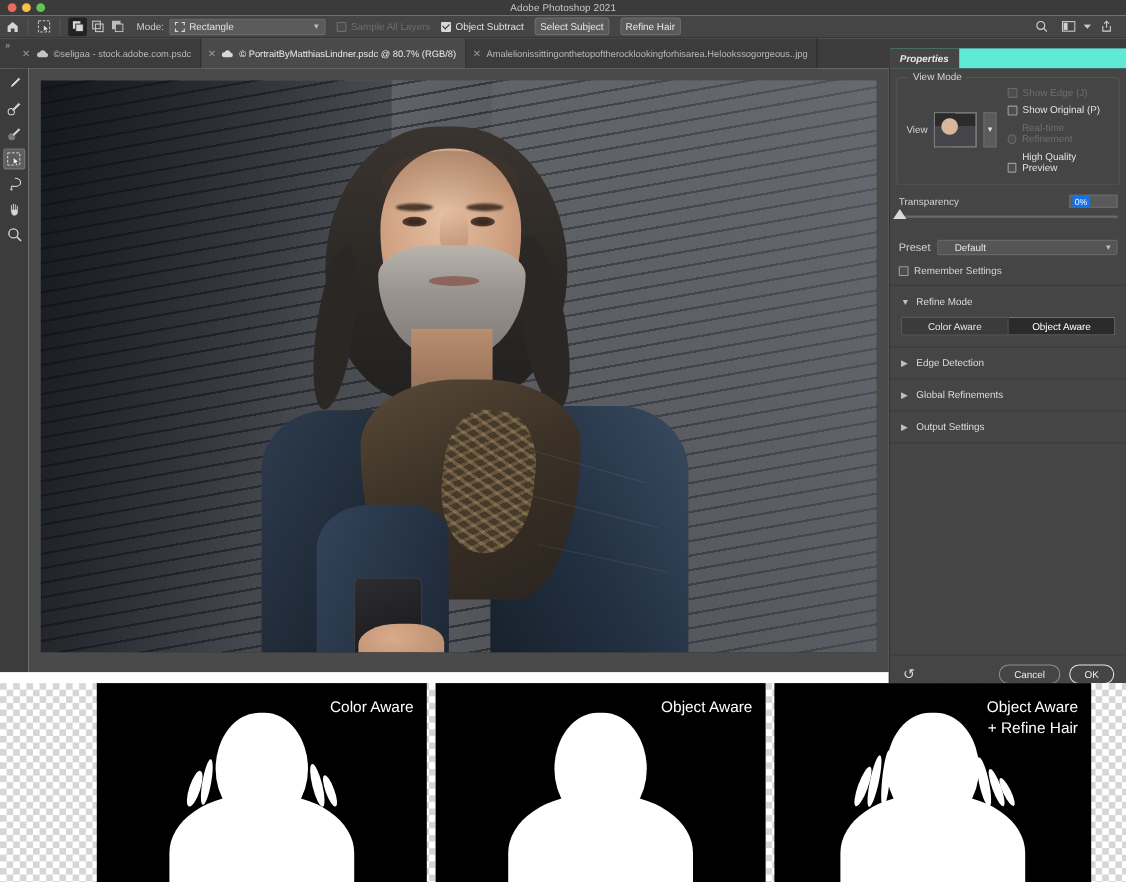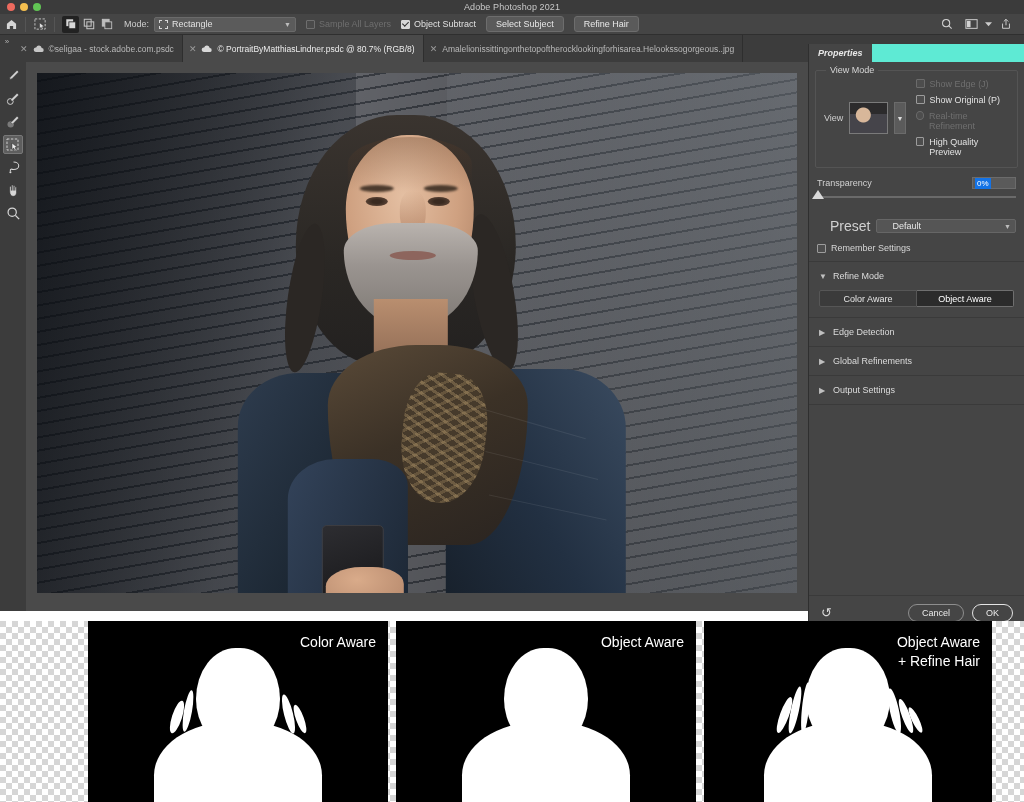--- a/index.html
+++ b/index.html
@@ -62,21 +62,21 @@
   }
   .chkbox.checked { background: #d8d8d8; border-color: #d8d8d8; }
   .chkbox.checked:after {
     content: ""; width: 5px; height: 2.5px; border-left: 1.5px solid #303030;
     border-bottom: 1.5px solid #303030; transform: rotate(-45deg) translate(0px,-1px);
   }
   .chk.disabled { color: #6e6e6e; }
   .chk.disabled .chkbox { border-color: #6e6e6e; background: #4a4a4a; }
   .chk.enabled { color: #e0e0e0; }
   .ob-btn {
-    height: 16px; padding: 0 9px; background: #5a5a5a; border: 1px solid #6d6d6d;
+    height: 16px; padding: 0 4px; background: #5a5a5a; border: 1px solid #6d6d6d;
     border-radius: 3px; font-size: 9px; color: #e8e8e8; display: flex;
     align-items: center; margin-left: 10px;
   }
   .ob-right { margin-left: auto; display: flex; align-items: center; padding-right: 7px; gap: 2px; }
 
   
   .tabbar {
     position: absolute; left: 0; top: 35px; width: 1024px; height: 27px;
     background: #3c3c3c; display: flex; align-items: stretch;
   }
@@ -281,21 +281,21 @@
       radial-gradient(circle at 36% 40%, #d8b79a 0 7px, rgba(0,0,0,0) 8px),
       linear-gradient(180deg, #2c2b2c 0 38%, #45444a 38% 100%),
       linear-gradient(90deg, #232227 0 48%, #aab3bb 48% 100%);
   }
   .thumb-caret {
     width: 12px; height: 32px; background: #5b5b5b; border: 1px solid #6b6b6b;
     display: flex; align-items: center; justify-content: center;
     font-size: 7px; color: #ddd;
   }
   .viewopts { display: flex; flex-direction: column; gap: 6px; margin-left: 4px; }
-  .vopt { display: flex; align-items: flex-start; font-size: 9px; }
+  .vopt { display: flex; align-items: flex-end; font-size: 9px; }
   .vopt.dim { color: #6f6f6f; }
   .vopt.on { color: #e2e2e2; }
   .vbox {
     width: 9px; height: 9px; border: 1px solid #9c9c9c; background: #4d4d4d;
     border-radius: 1px; margin-right: 5px;
   }
   .vopt.dim .vbox { border-color: #6b6b6b; }
   .vopt.dim .vbox.radio { border-radius: 50%; }
 
   .transrow {
@@ -314,21 +314,21 @@
   .slider-track {
     margin: 7px 8px 0 8px; height: 2px; background: #6a6a6a; position: relative;
   }
   .slider-thumb {
     position: absolute; left: -5px; top: -6px; width: 0; height: 0;
     border-left: 6px solid transparent; border-right: 6px solid transparent;
     border-bottom: 9px solid #d9d9d9;
   }
 
   .presetrow { display: flex; align-items: center; gap: 6px; }
-  .presetlabel { font-size: 14px; color: #d0d0d0; margin-left: 13px; }
+  .presetlabel { font-size: 10px; color: #d0d0d0; }
   .presetselect {
     flex: 1; height: 14px; background: #555; border: 1px solid #666;
     border-radius: 2px; display: flex; align-items: center; padding: 0 15px;
     font-size: 9px; color: #e6e6e6; position: relative;
   }
   .rememberrow { display: flex; align-items: center; margin-top: 9px; font-size: 9px; color: #d6d6d6; }
 
   .acc-head {
     display: flex; align-items: center; gap: 7px; font-size: 9px;
     color: #dcdcdc; padding: 9px 10px;

